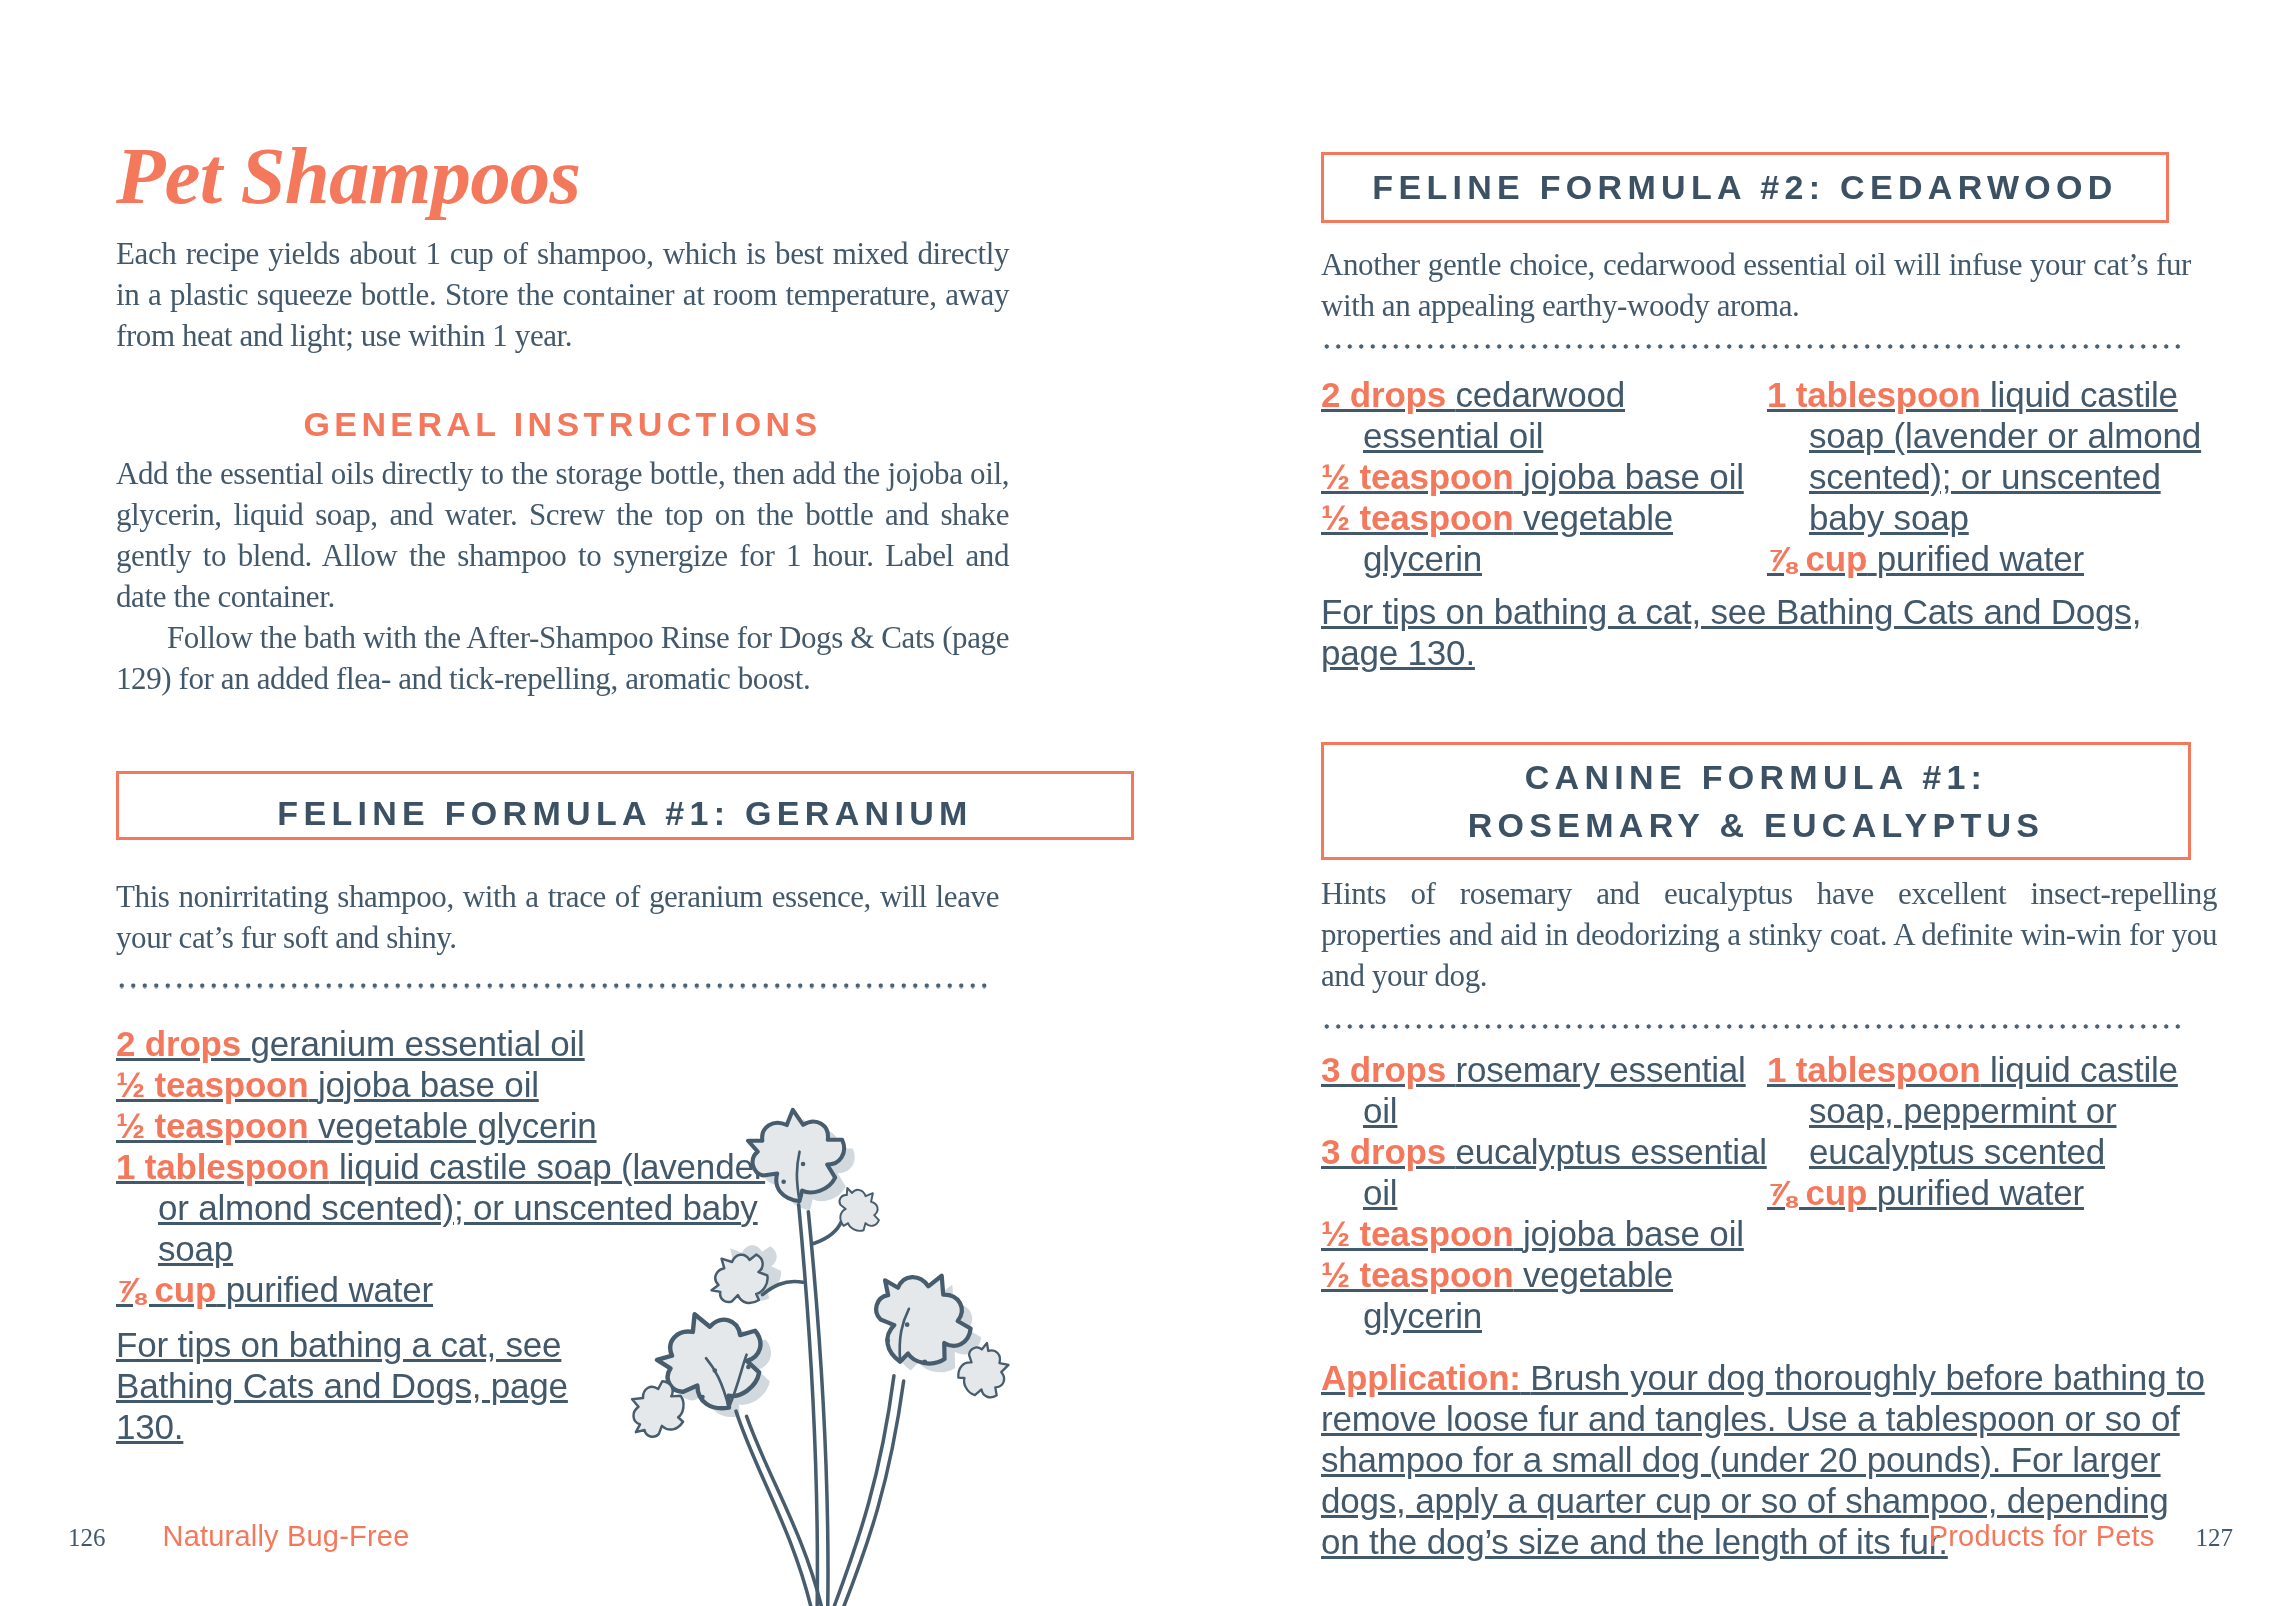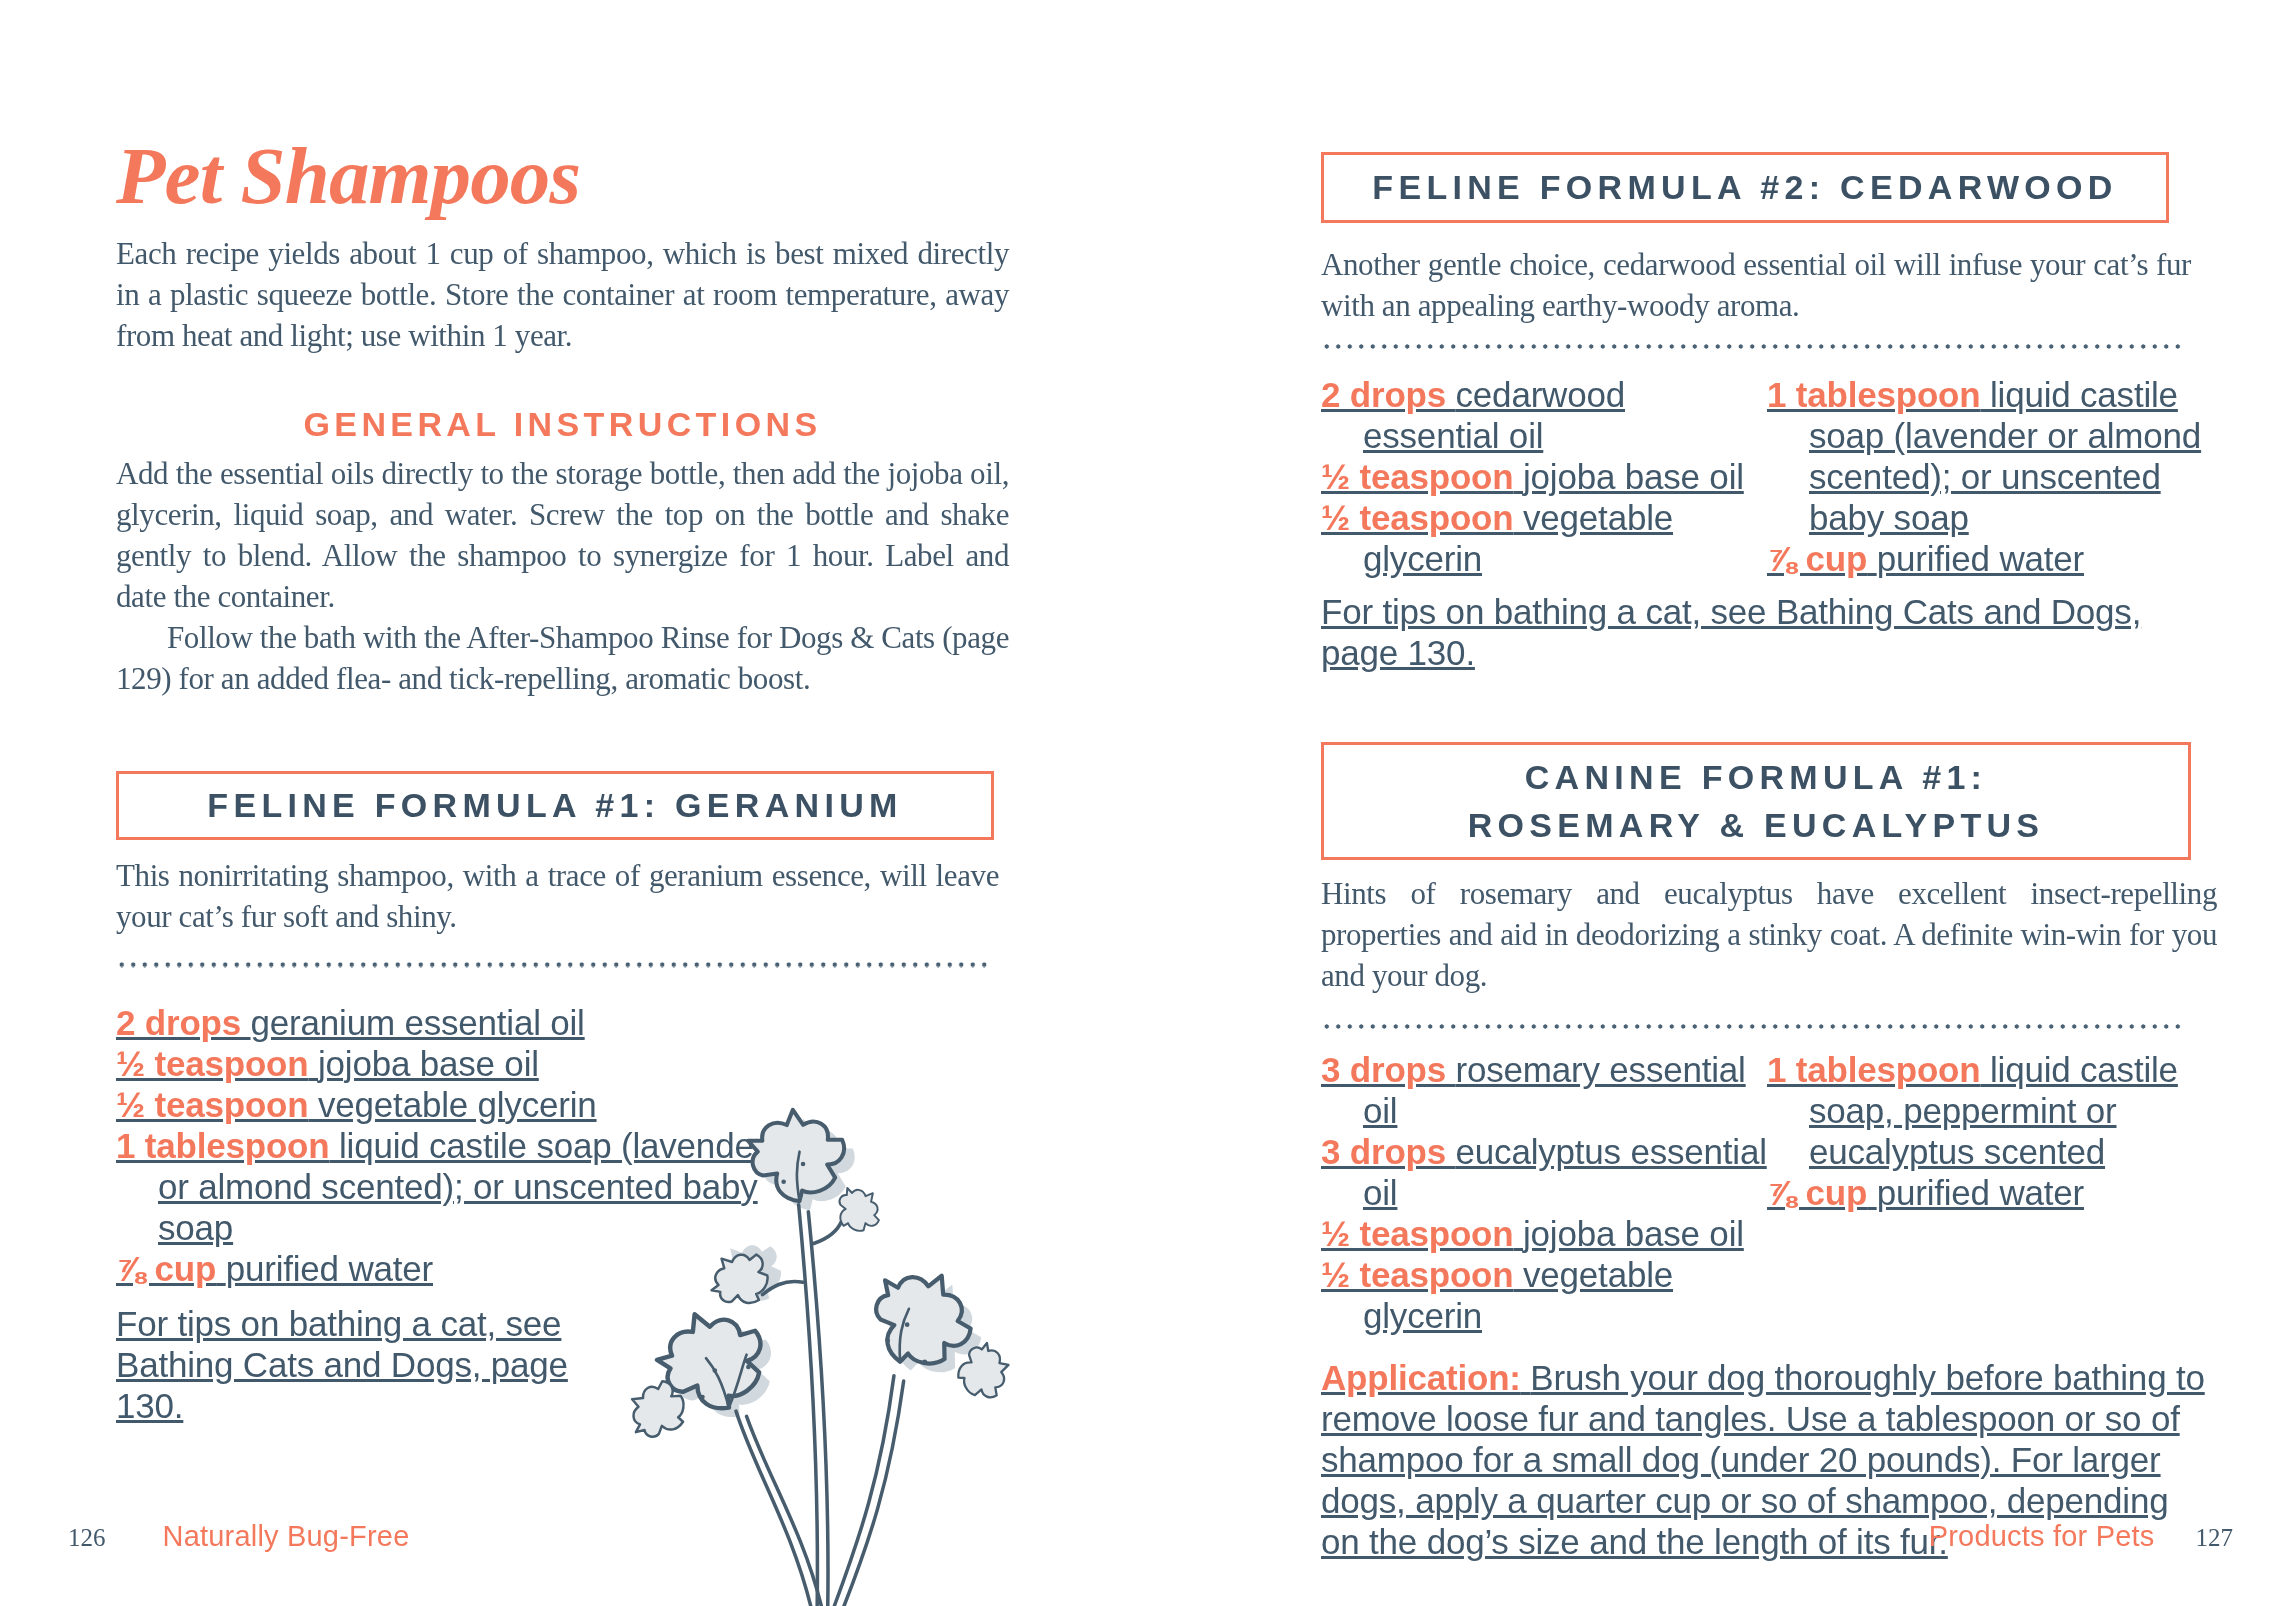--- a/index.html
+++ b/index.html
@@ -51,22 +51,22 @@
   .ing .qty{font-weight:700;color:var(--orange);}
   .ingcols{display:grid;grid-template-columns:446px 1fr;}
   .tip{width:459px;}
   .app .qty{font-weight:700;color:var(--orange);}
 
   
   #title{margin-top:132px;height:97px;}
   #intro{margin-top:3.5px;}
   #gen-head{margin-top:48px;}
   #gen-p1{margin-top:8.8px;}
-  #box1L{margin-top:72px;width:878px;padding:0;line-height:62px;height:69px;}
-  #desc1L{margin-top:15px;width:883px;}
+  #box1L{margin-top:72px;width:1018px;padding:8px;line-height:62px;height:69px;}
+  #desc1L{margin-top:36px;width:883px;}
   #dot1L{margin-top:25px;width:872px;}
   #ingsL{margin-top:34px;width:658px;}
   #tipL{margin-top:14px;}
 
   
   #box1R{margin-top:152px;width:848px;line-height:64px;height:71px;}
   #desc1R{margin-top:21px;width:870px;}
   #dot1R{margin-top:17.7px;width:861px;}
   #ings1R{margin-top:25px;}
   #tipR{margin-top:12.4px;width:883px;}

